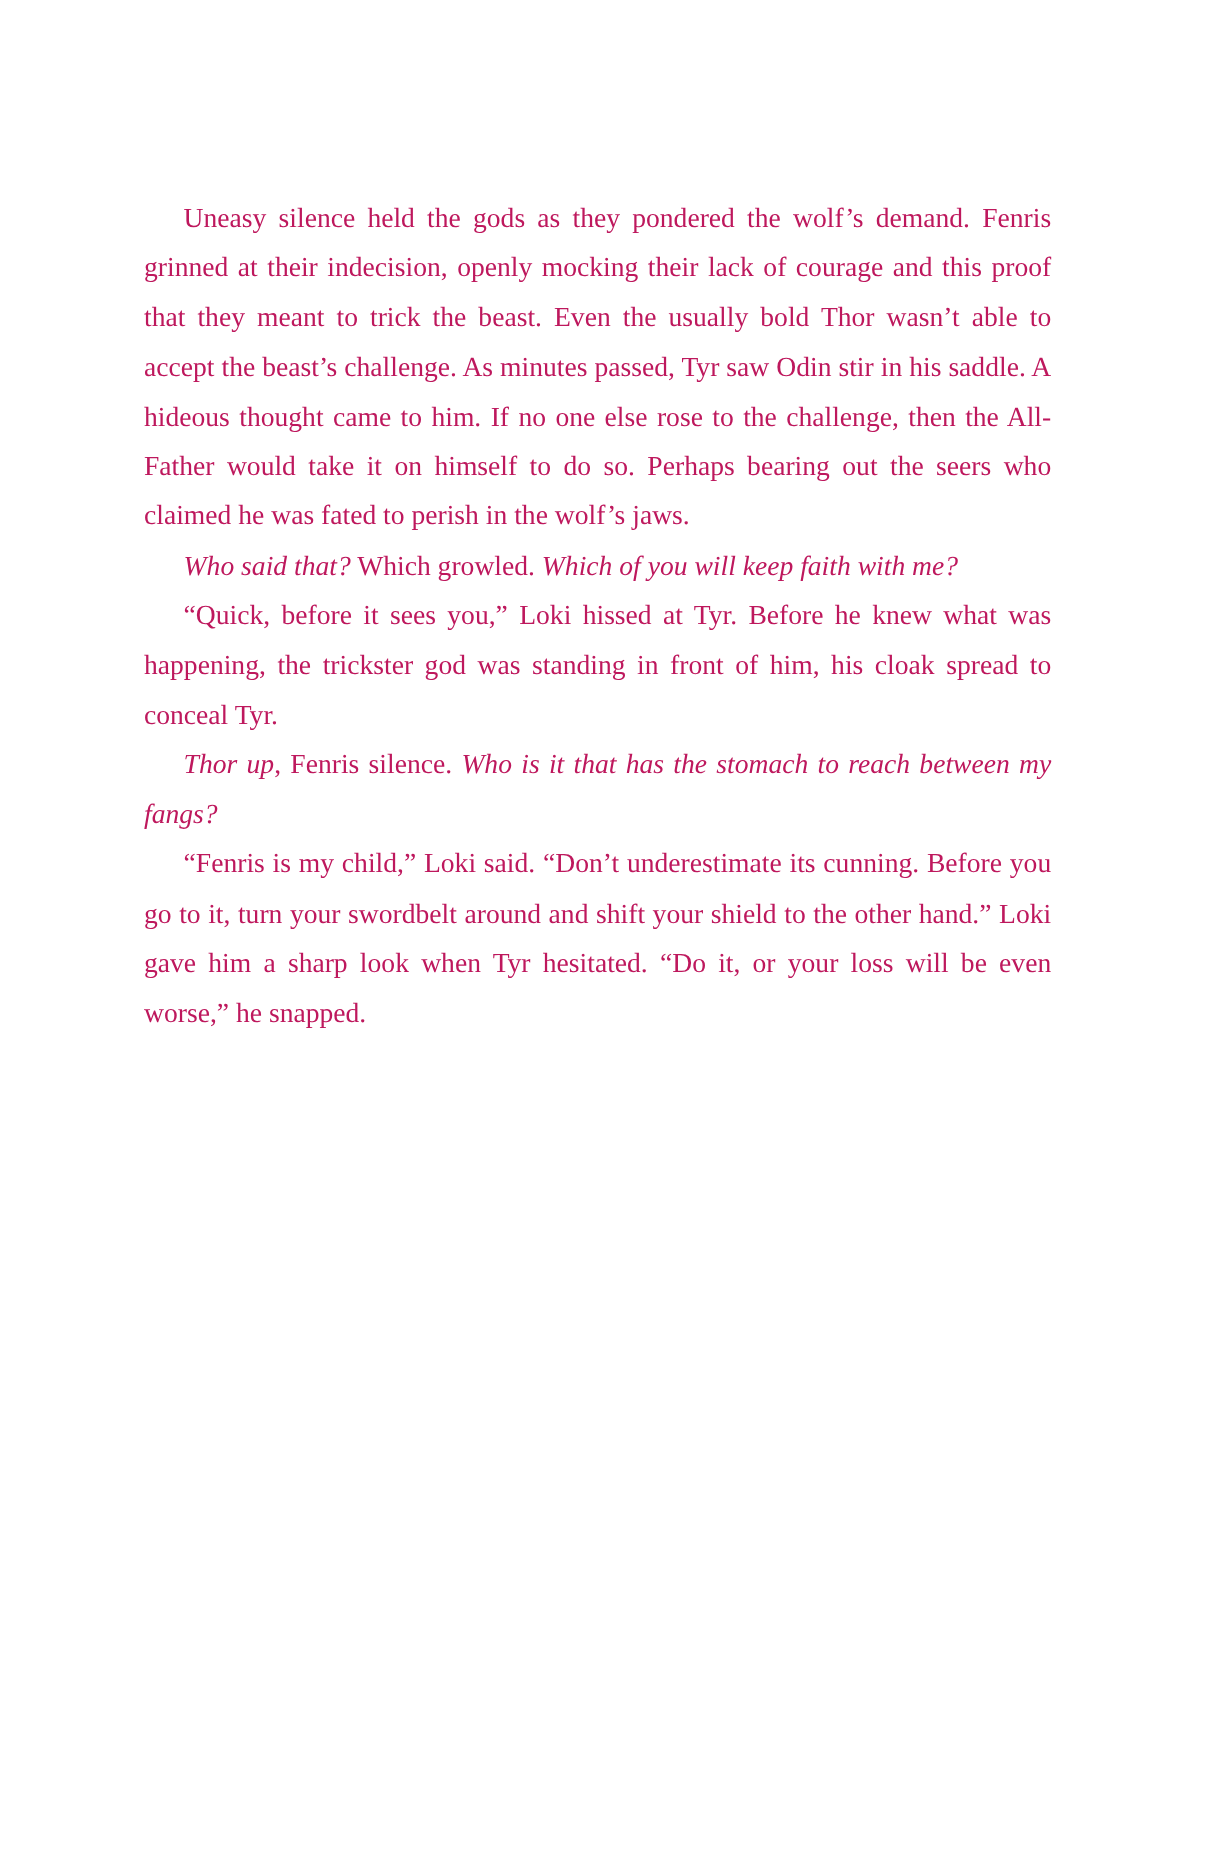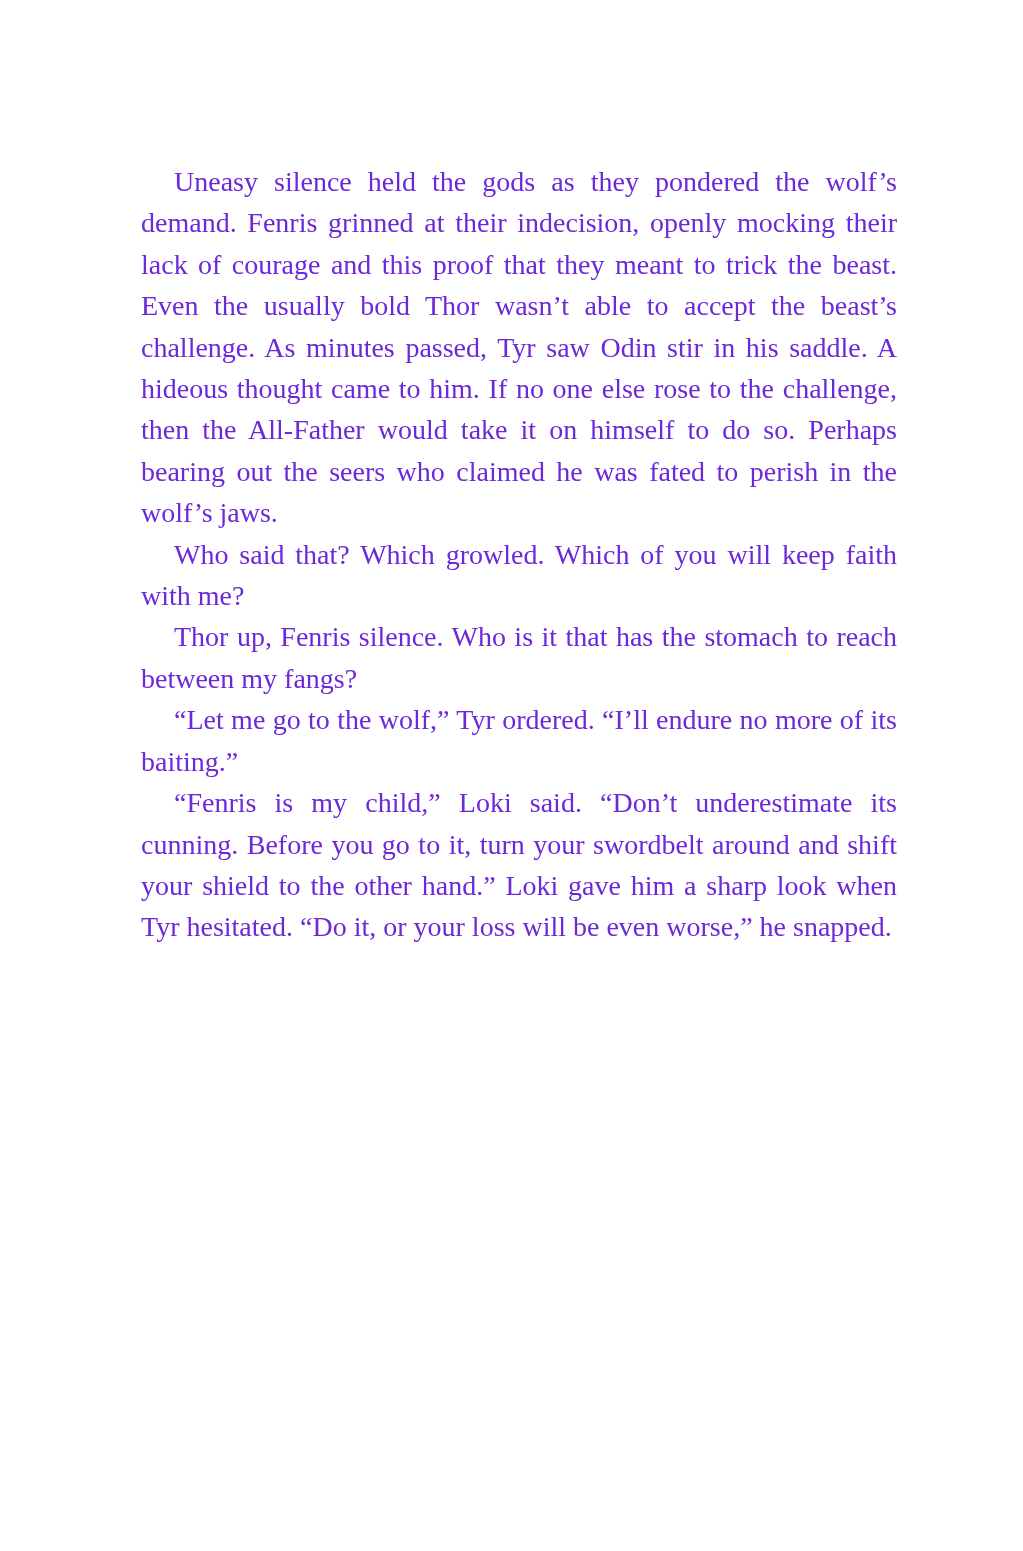--- a/index.html
+++ b/index.html
@@ -13,42 +13,43 @@
     overflow: hidden;
   }
   .page {
     position: relative;
     width: 1023px;
     height: 1551px;
     background: #ffffff;
   }
   .text-block {
     position: absolute;
-    left: 141px;
+    left: 120px;
     top: 161px;
     width: 756px;
     font-family: "Liberation Serif", serif;
-    font-size: 28px;
+    font-size: 23px;
     line-height: 41.4px;
-    color: #6d28d9;
+    color: #be185d;
     text-align: justify;
     text-justify: inter-word;
   }
   .text-block p {
     margin: 0;
     padding: 0;
     text-indent: 33px;
   }
   .text-block .italic {
+    font-style: italic;
   }
 </style>
 </head>
 <body>
 
 <div class="page">
   <div class="text-block" id="text-block">
       <p><span>Uneasy silence held the gods as they pondered the wolf’s demand. Fenris grinned at their indecision, openly mocking their lack of courage and this proof that they meant to trick the beast. Even the usually bold Thor wasn’t able to accept the beast’s challenge. As minutes passed, Tyr saw Odin stir in his saddle. A hideous thought came to him. If no one else rose to the challenge, then the All-Father would take it on himself to do so. Perhaps bearing out the seers who claimed he was fated to perish in the wolf’s jaws.</span></p>
       <p><span class="italic">Who said that?</span><span> Which growled. </span><span class="italic">Which of you will keep faith with me?</span></p>
+      <p><span>“Quick, before it sees you,” Loki hissed at Tyr. Before he knew what was happening, the trickster god was standing in front of him, his cloak spread to conceal Tyr.</span></p>
       <p><span class="italic">Thor up</span><span>, Fenris silence. </span><span class="italic">Who is it that has the stomach to reach between my fangs?</span></p>
-      <p><span>“Let me go to the wolf,” Tyr ordered. “I’ll endure no more of its baiting.”</span></p>
       <p><span>“Fenris is my child,” Loki said. “Don’t underestimate its cunning. Before you go to it, turn your swordbelt around and shift your shield to the other hand.” Loki gave him a sharp look when Tyr hesitated. “Do it, or your loss will be even worse,” he snapped.</span></p>
     </div>
 </div>
 
 </body></html>

